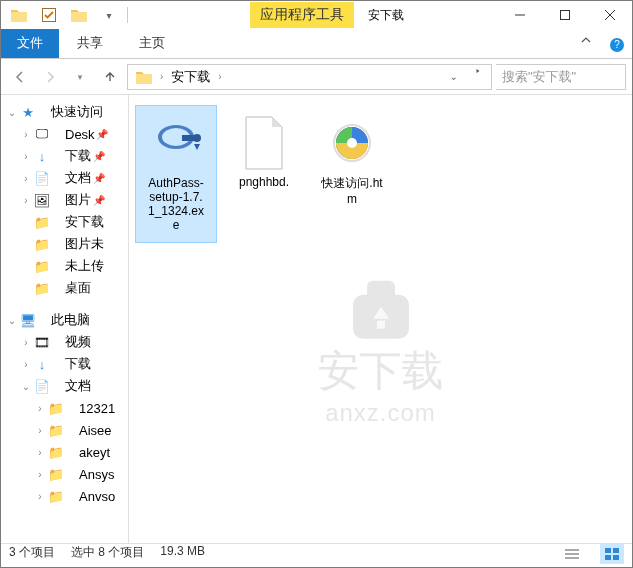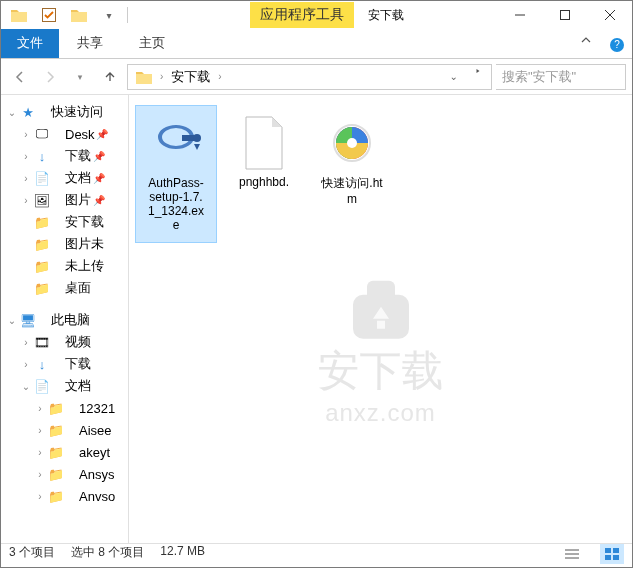--- a/index.html
+++ b/index.html
@@ -302,21 +302,21 @@
         </svg>
       <div class="wtxt1">安下载</div>
       <div class="wtxt2">anxz.com</div>
     </div>
   </div>
 </div>
 
 <div class="statusbar">
   <span>3 个项目</span>
   <span>选中 8 个项目</span>
-  <span>12.7 MB</span>
+  <span>19.3 MB</span>
   <span class="sb-spacer"></span>
   <span class="view-btn">
     <svg width="14" height="12">
         <line x1="0" y1="2" x2="14" y2="2" stroke="#555"></line>
         <line x1="0" y1="6" x2="14" y2="6" stroke="#555"></line>
         <line x1="0" y1="10" x2="14" y2="10" stroke="#555"></line>
       </svg>
   </span>
   <span class="view-btn active">
     <svg width="14" height="12">

